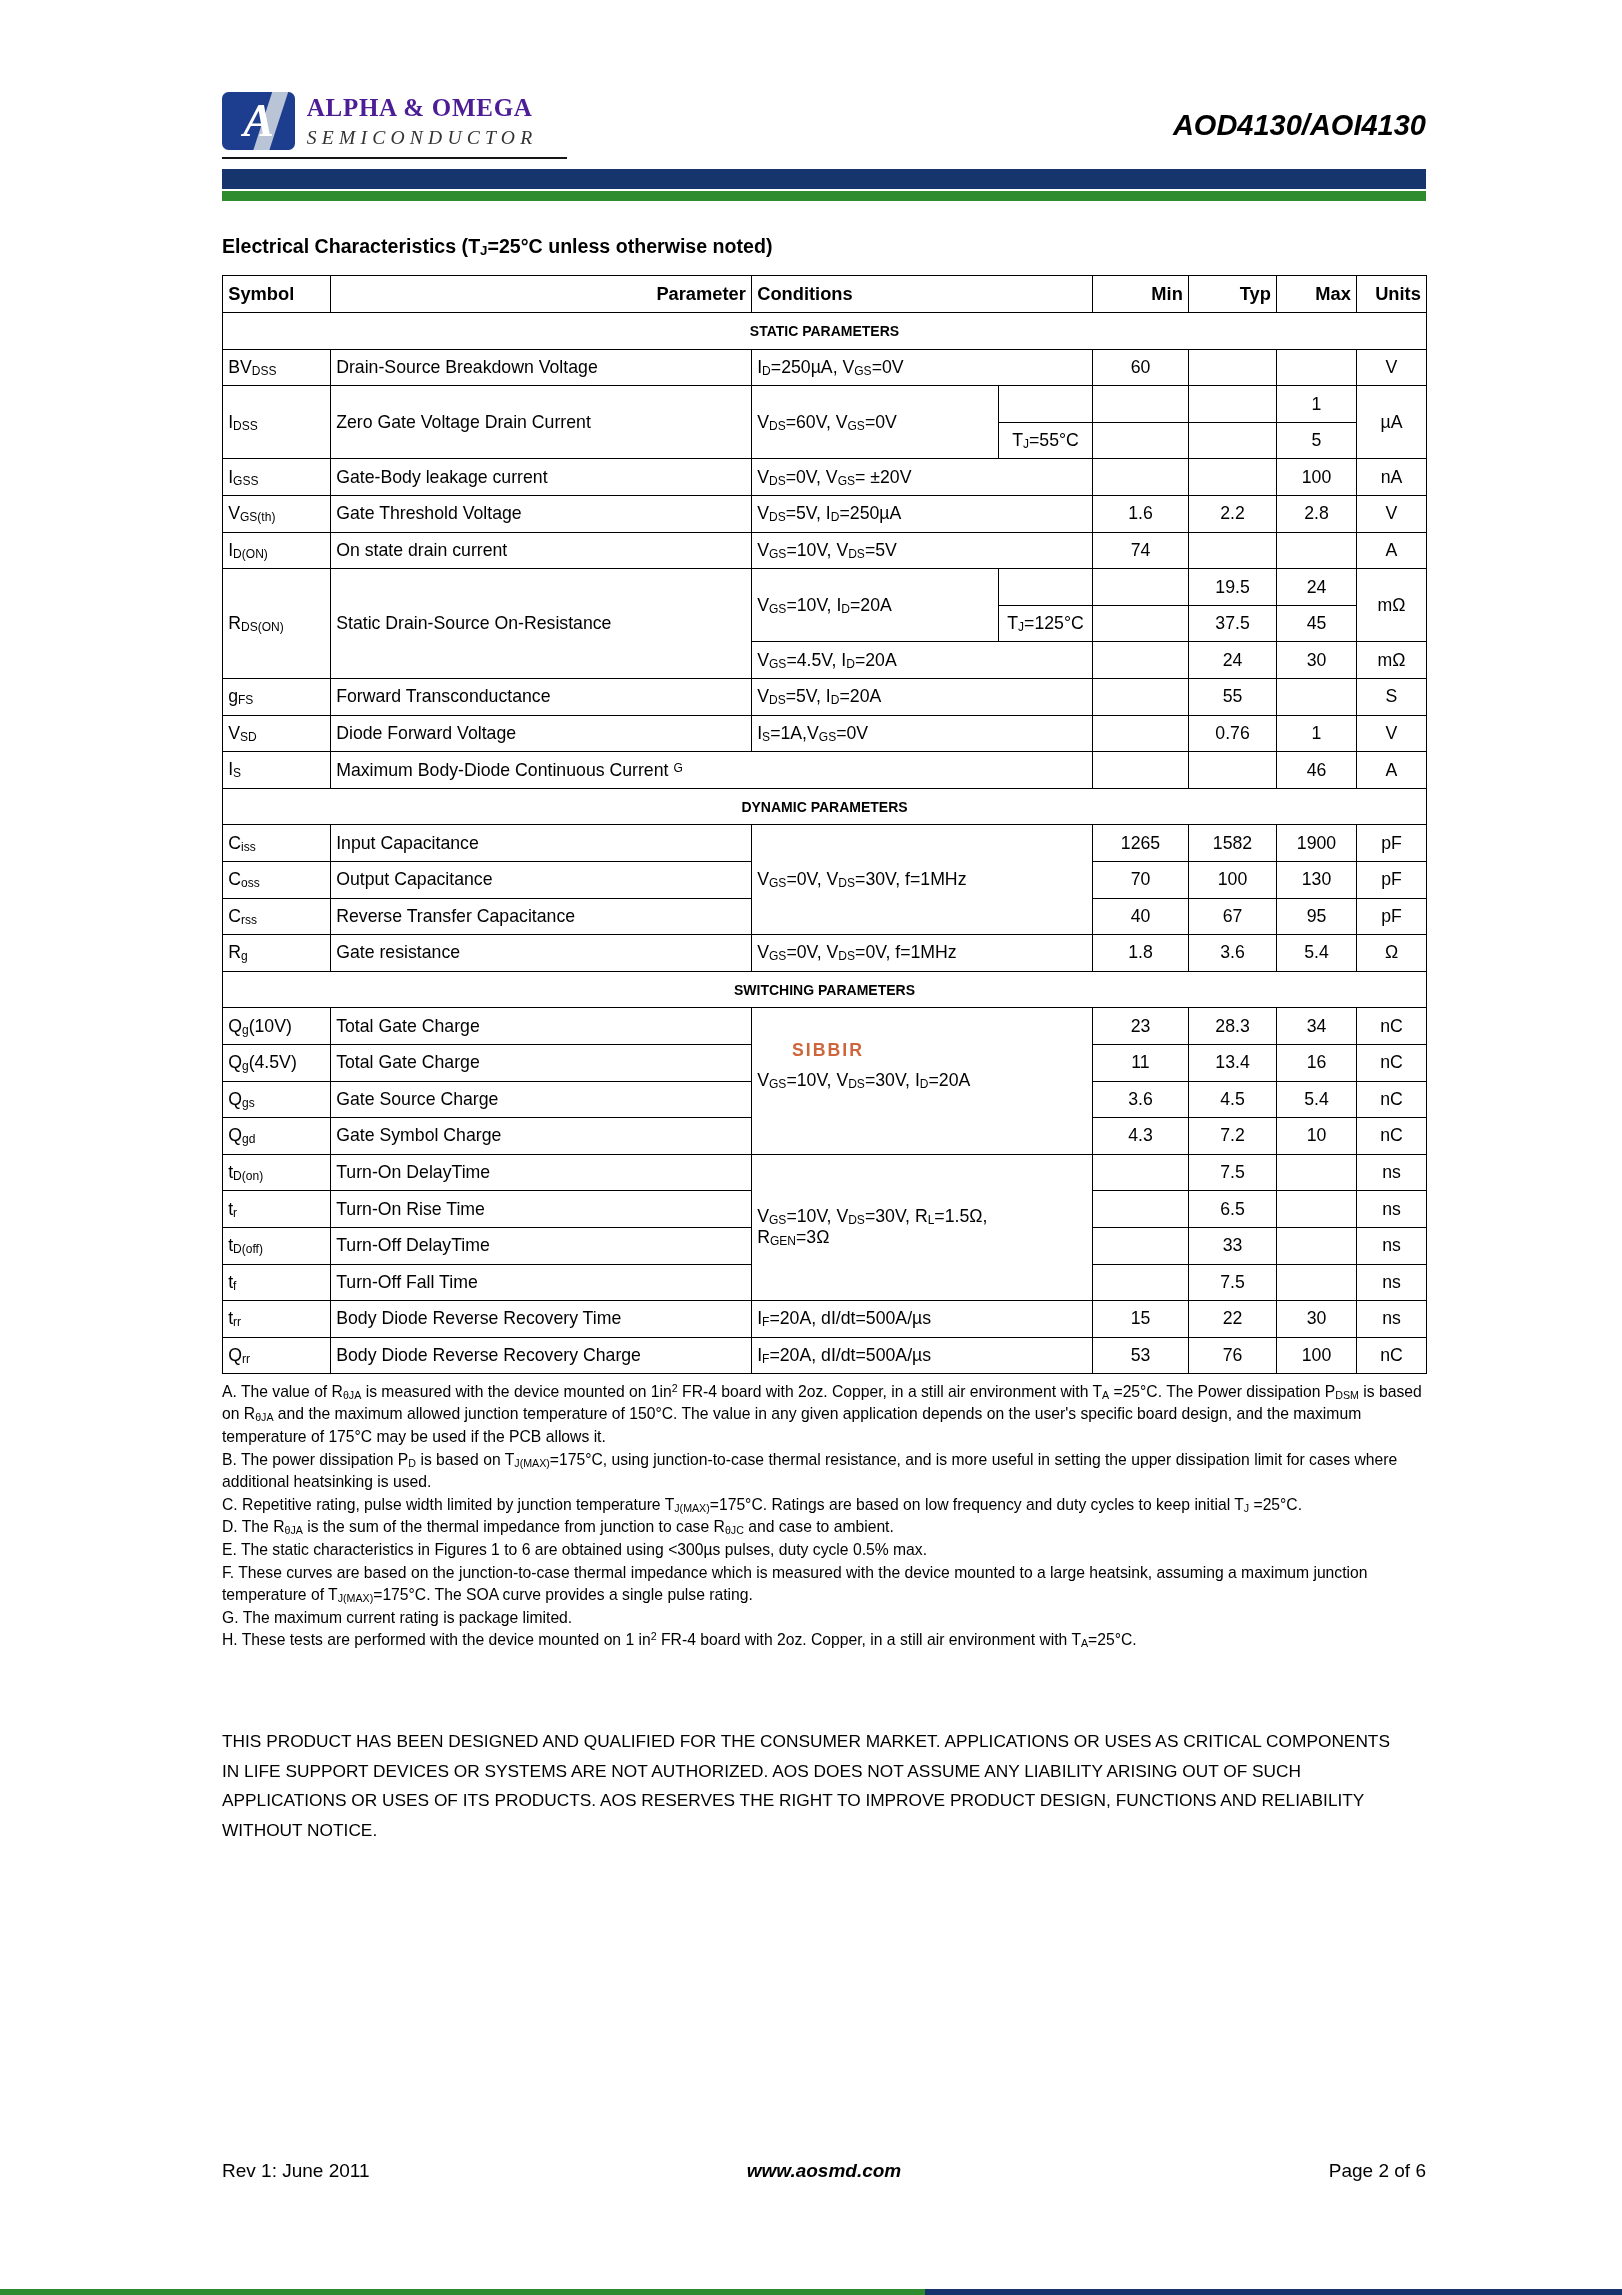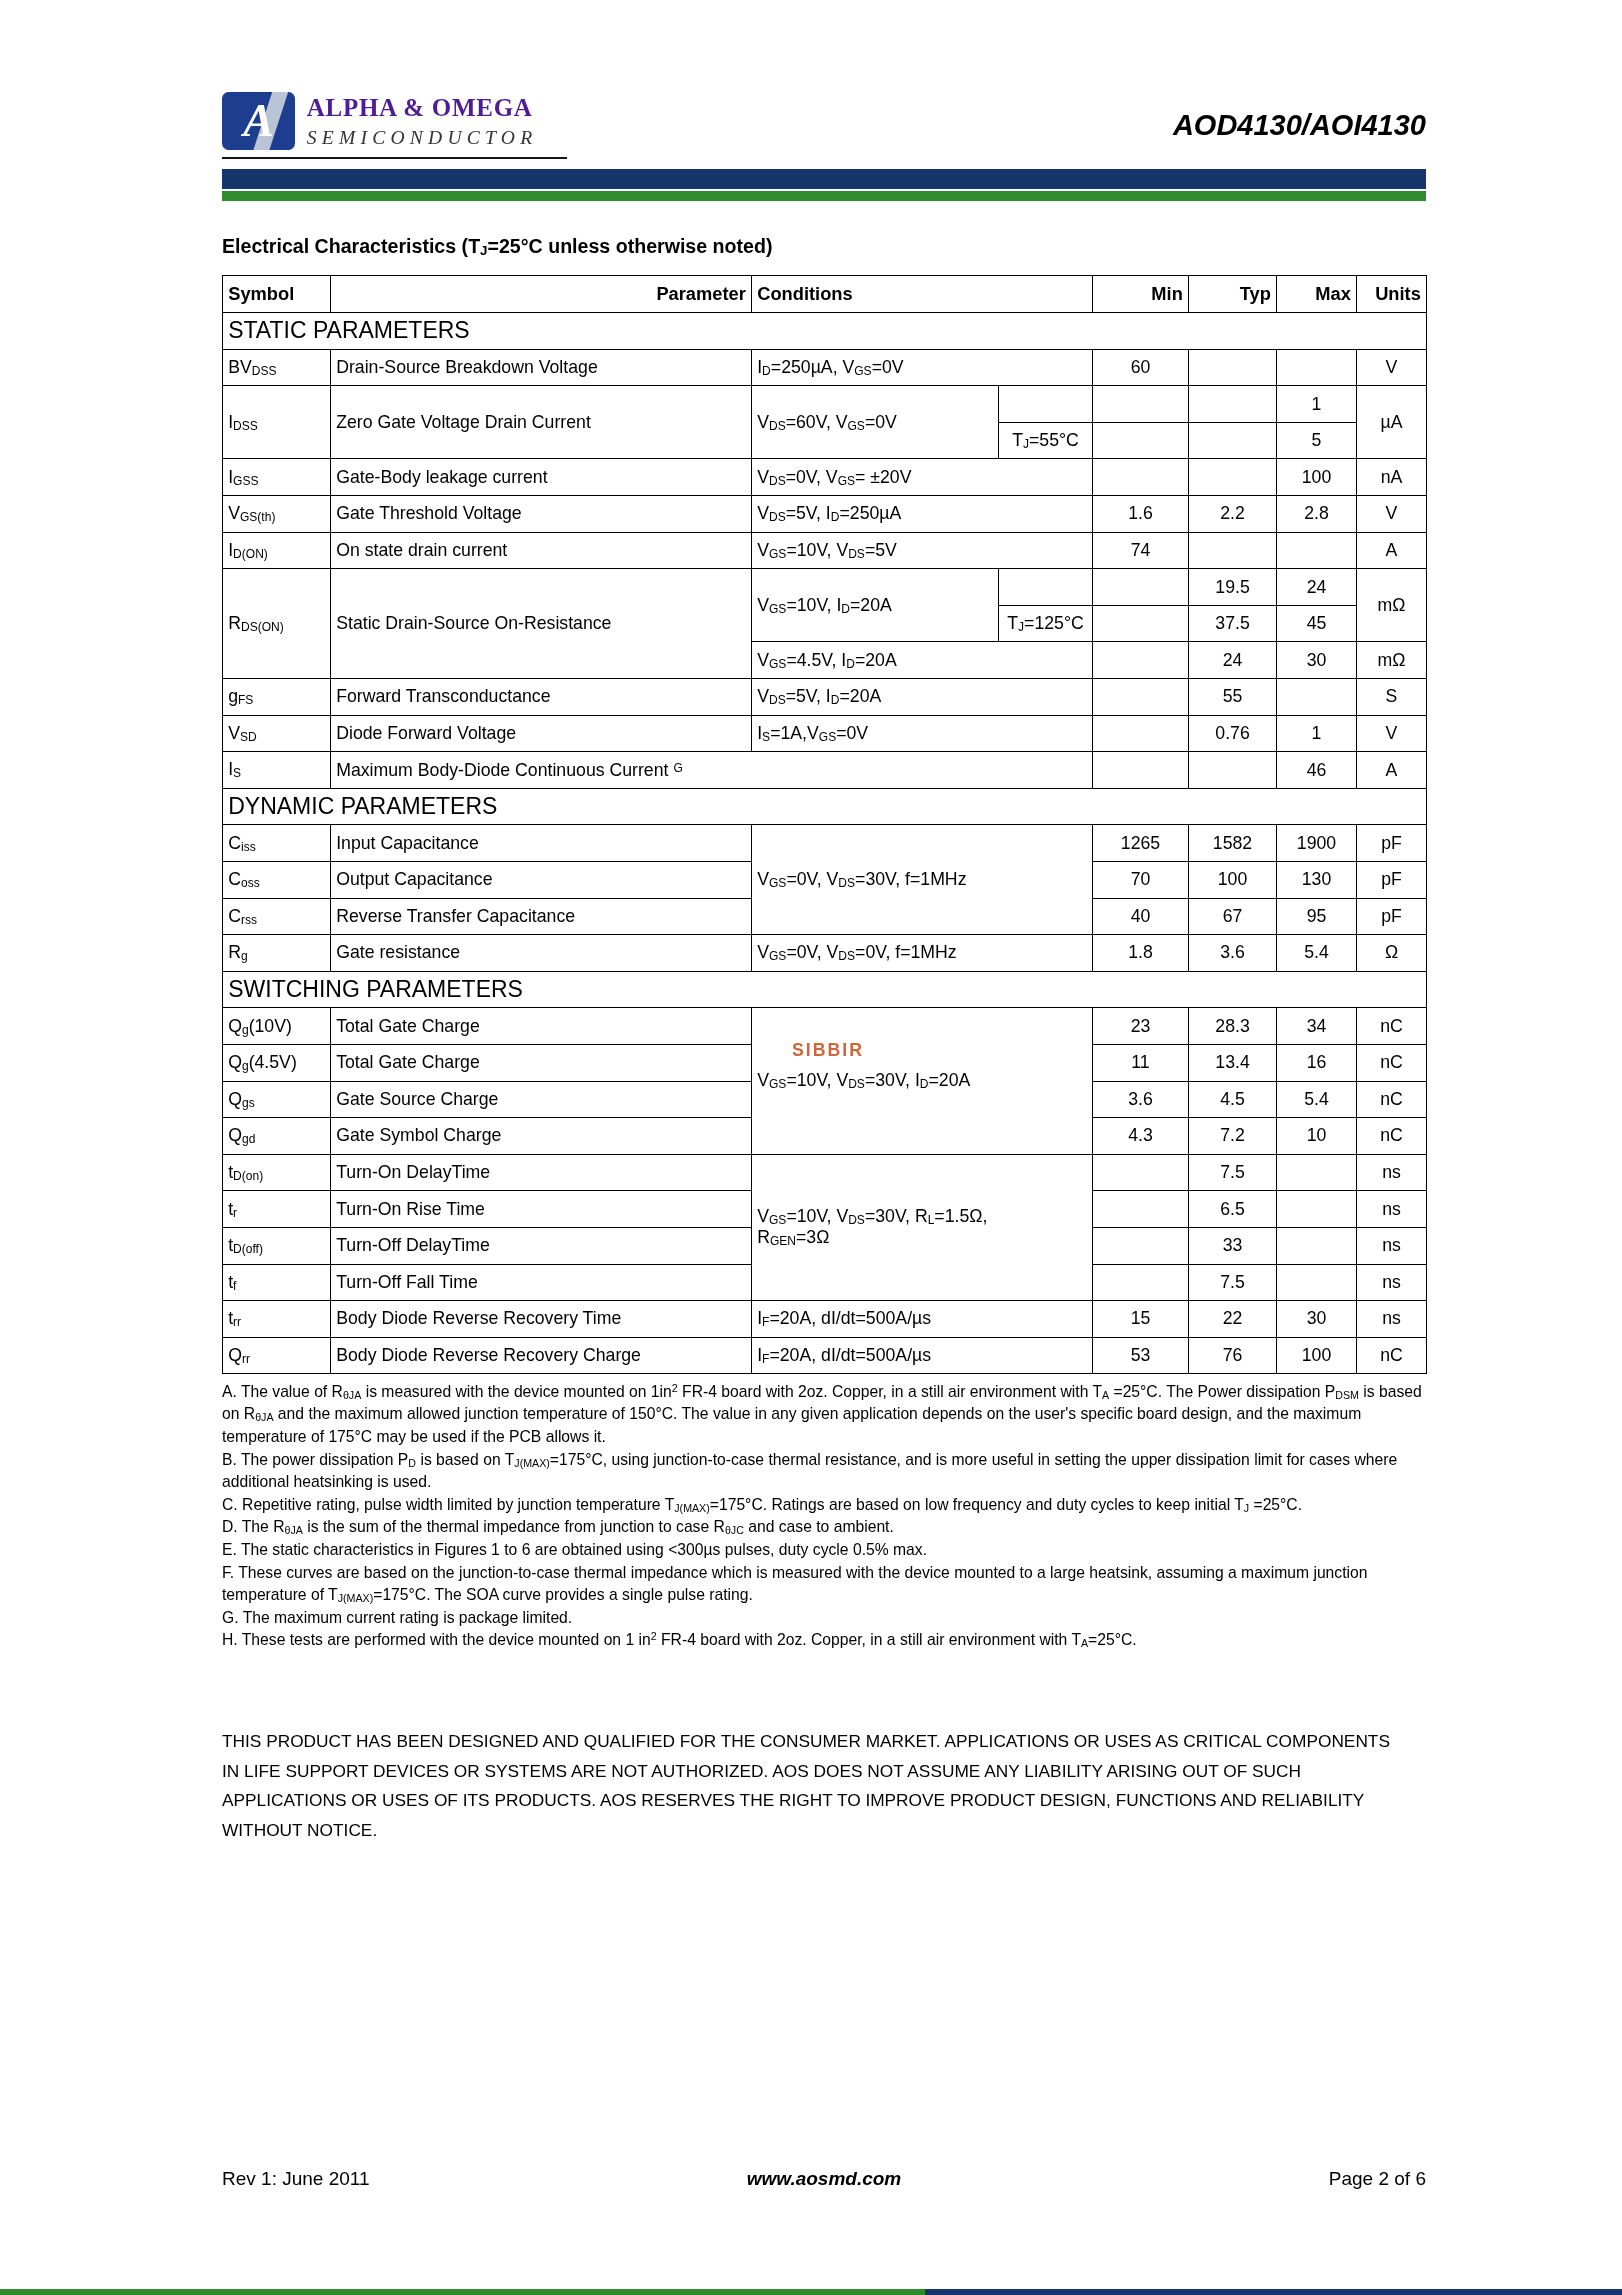--- a/index.html
+++ b/index.html
@@ -35,39 +35,39 @@
 
   
   .ec-table{border-collapse:collapse;table-layout:fixed;width:1204px;margin-top:17px;
             font-size:17.7px;}
   .ec-table td{border:1.3px solid #000;height:33px;padding:1.3px 5.2px;vertical-align:middle;
                overflow:hidden;}
   .num{text-align:center;padding:1.3px 2.6px;}
   .sym,.par,.cond{text-align:left;}
   .cond{white-space:pre-line;}
   .condc{text-align:center;}
-  .sec{font-weight:normal;font-size:23px;text-align:left;}
+  .sec{font-weight:bold;font-size:14px;text-align:center;}
   .hdr{font-weight:bold;text-align:right;font-size:18.3px;}
   .hl{text-align:left;}
   .vt{vertical-align:top;padding-top:6.5px;}
   .nbl{border-left-style:hidden;}
 
   
   .notes{margin-top:6.5px;font-size:15.7px;line-height:1.43;}
   .note{margin:0;}
 
   
   .disclaimer{margin:75px 0 0 0;font-size:17.3px;line-height:1.72;width:1178px;}
 
   
   .watermark{position:absolute;left:792px;top:1040px;color:#c2410c;font-size:17.7px;
              font-weight:bold;letter-spacing:2px;opacity:.8;}
 
   
-  .footer{position:absolute;left:222px;width:1204px;bottom:105px;font-size:19px;
+  .footer{position:absolute;left:222px;width:1204px;bottom:113px;font-size:19px;
           display:flex;justify-content:space-between;align-items:baseline;}
   .footer-site{font-weight:bold;font-style:italic;position:absolute;left:50%;
                transform:translateX(-50%);}
 
   
   .bottom-strip{position:absolute;left:0;bottom:0;width:1622px;height:6.5px;display:flex;}
   .strip-green{width:57%;height:100%;background:#2e8b2e;}
   .strip-blue{width:43%;height:100%;background:#16356c;}
 </style>
 </head>

